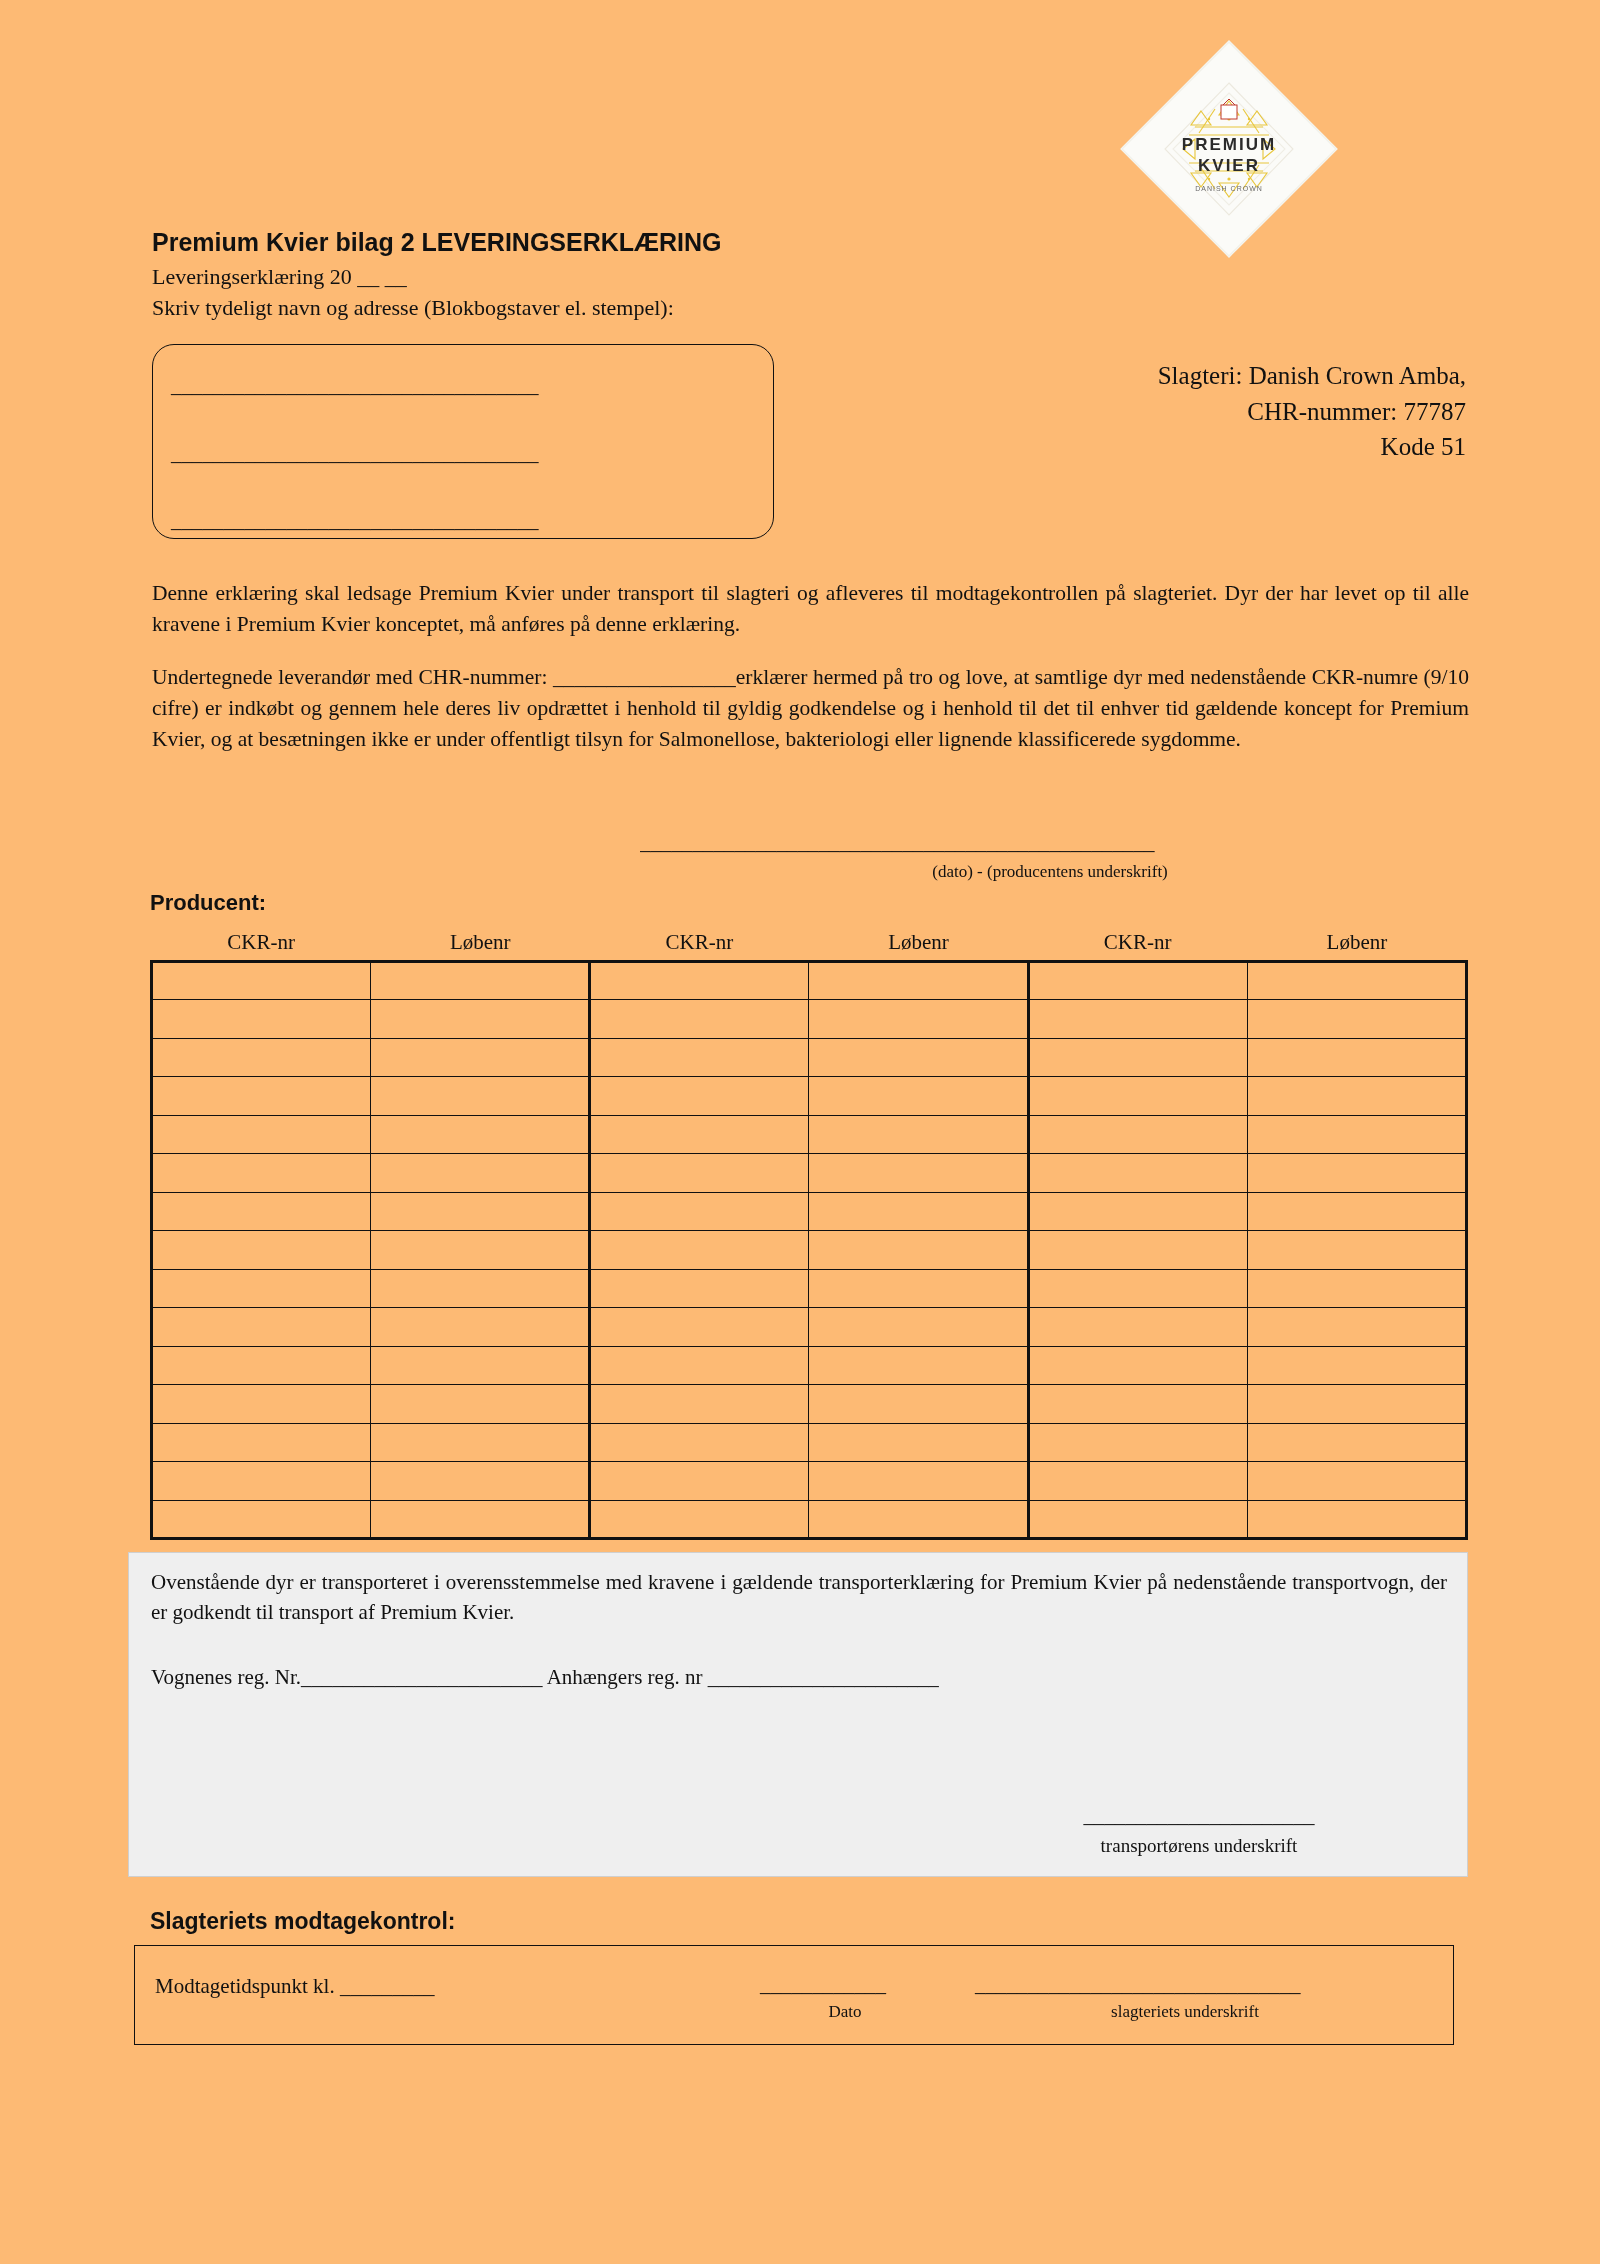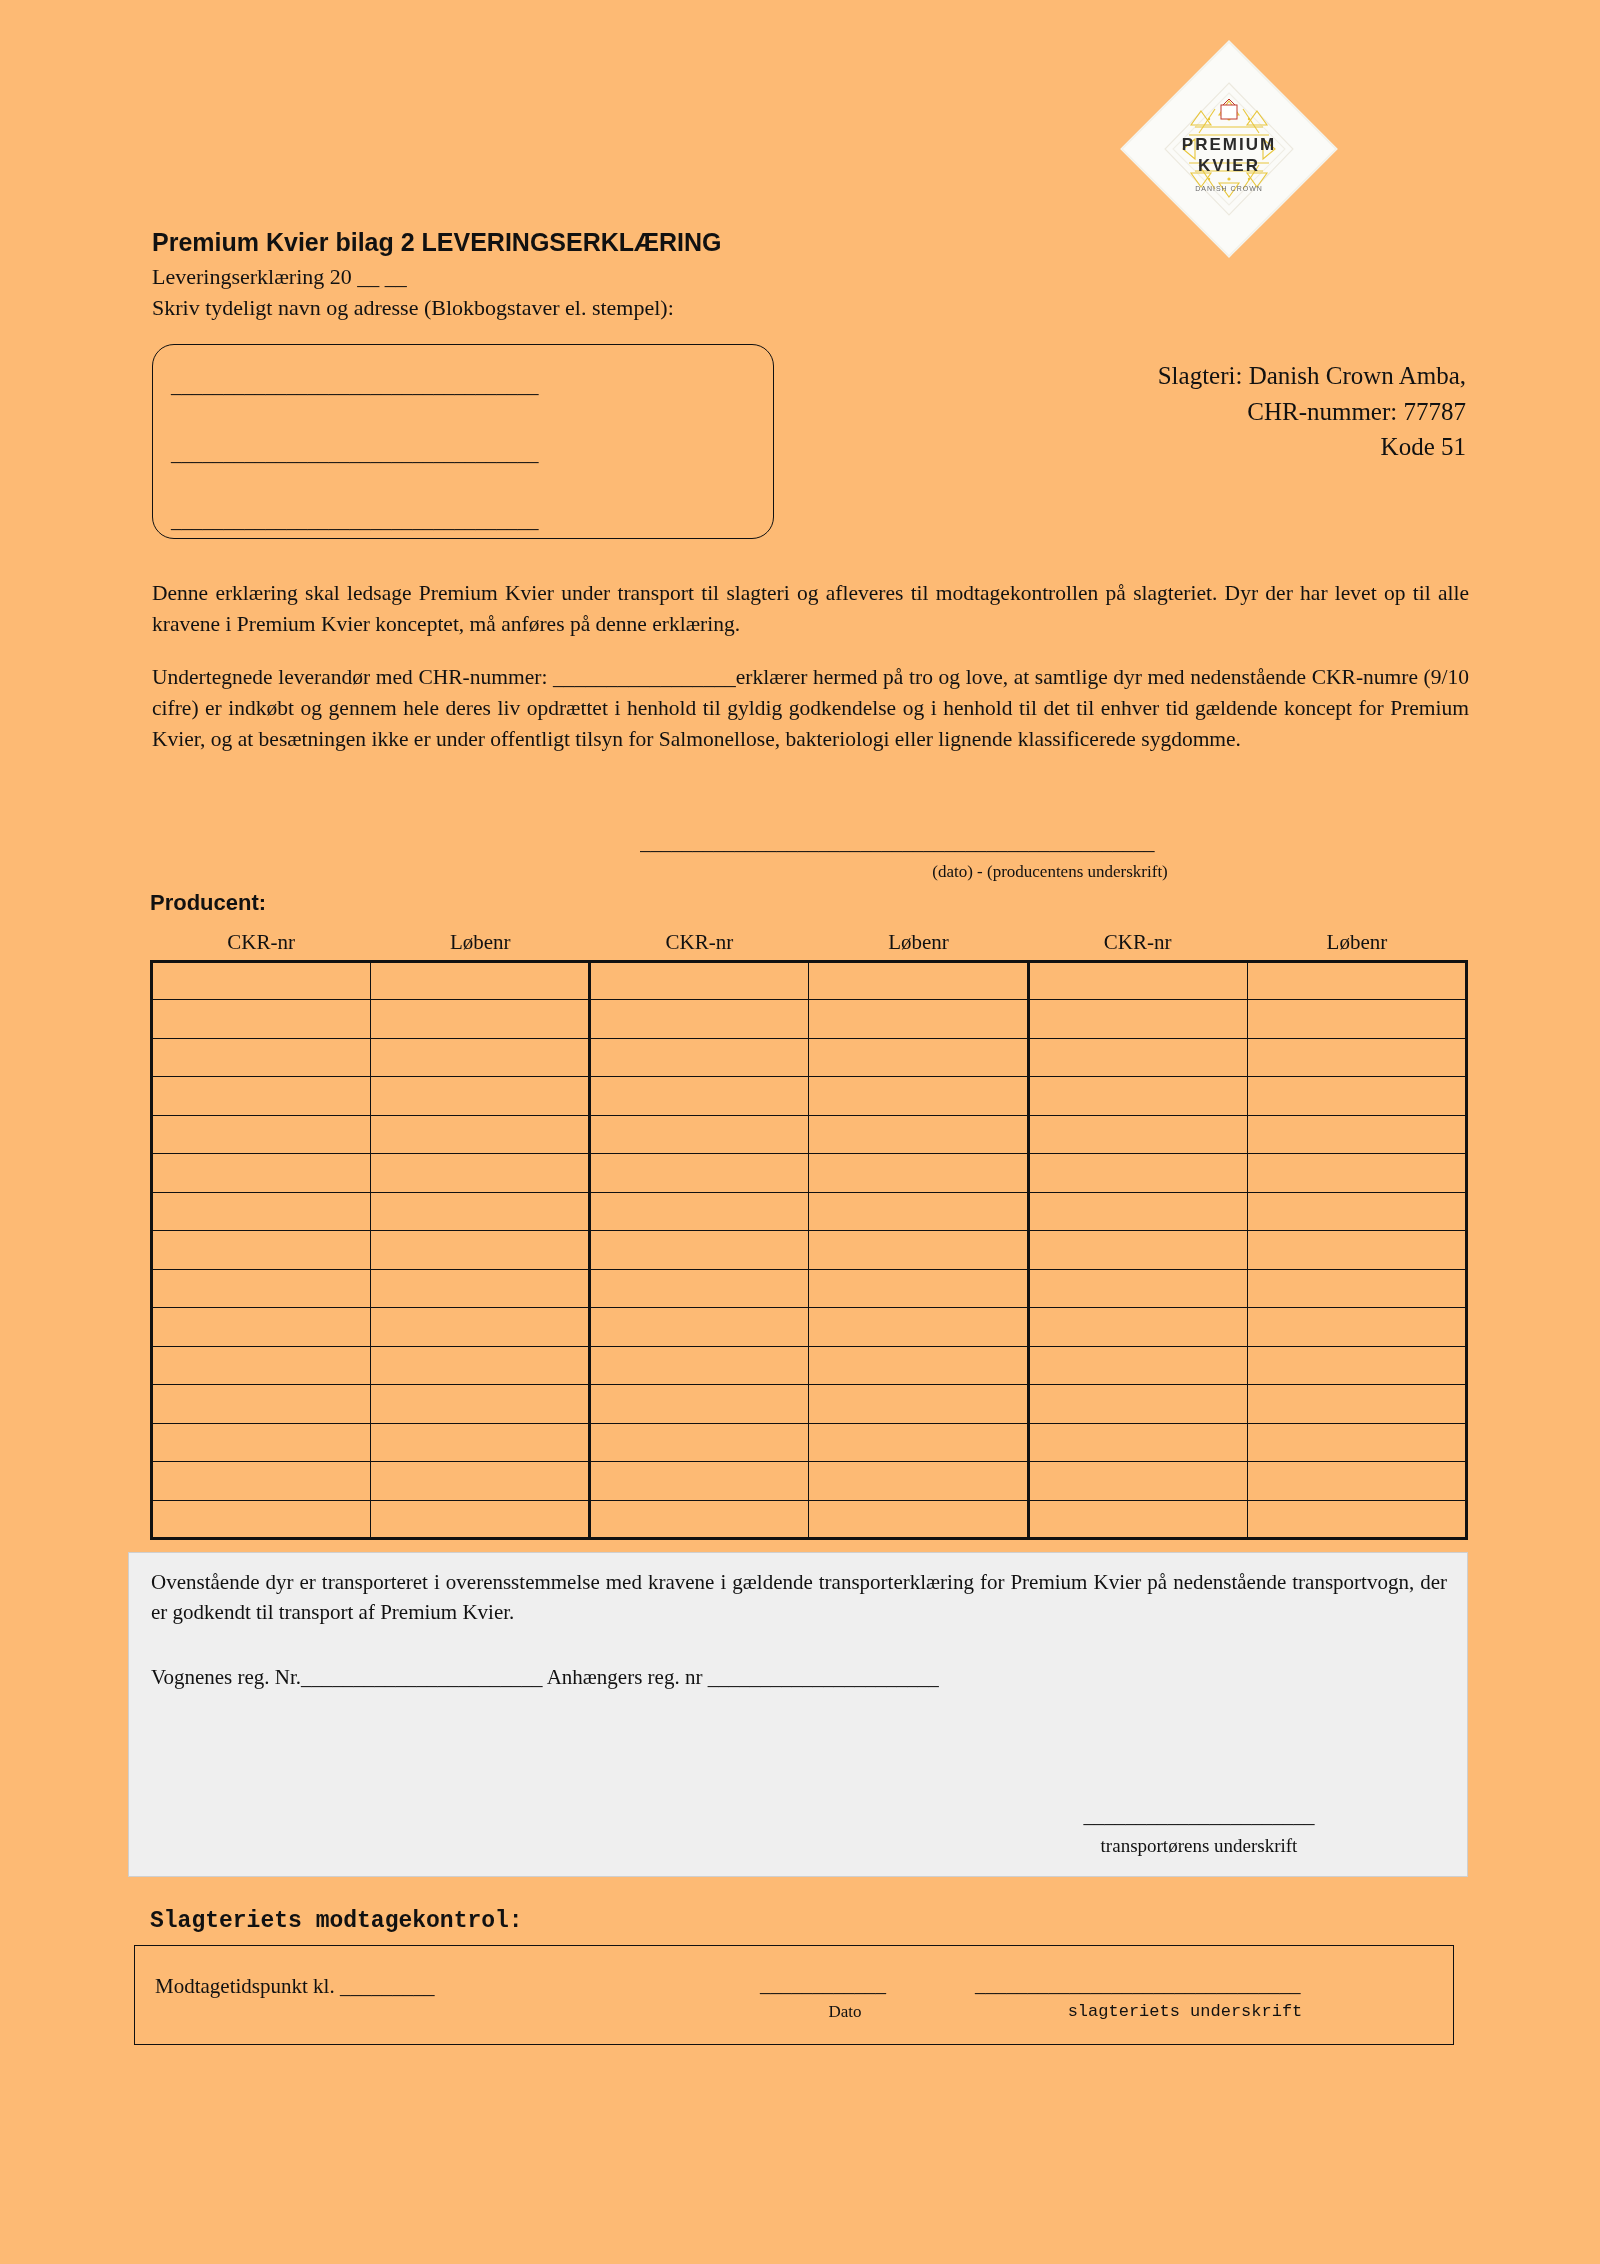--- a/index.html
+++ b/index.html
@@ -261,21 +261,21 @@
     width: 500px;
     text-align: center;
     font-size: 19px;
   }
 
   
   .lbl-slagteri {
     position: absolute;
     left: 150px;
     top: 1908px;
-    font-family: Liberation Mono, monospace;
+    font-family: Liberation Sans, sans-serif;
     font-weight: bold;
     font-size: 23px;
   }
   .slagteri-box {
     position: absolute;
     left: 134px;
     top: 1945px;
     width: 1320px;
     height: 100px;
     border: 1.4px solid #111;
@@ -310,21 +310,20 @@
     font-size: 21px;
     white-space: nowrap;
   }
   .sb-sigcap {
     position: absolute;
     left: 840px;
     top: 56px;
     width: 420px;
     text-align: center;
     font-size: 17px;
-    font-family: Liberation Mono, monospace;
   }
 </style>
 </head>
 <body>
 
 <div class="page">
 
   <div class="logo-wrap">
     <div class="logo-diamond"></div>
     <div class="logo-inner">

